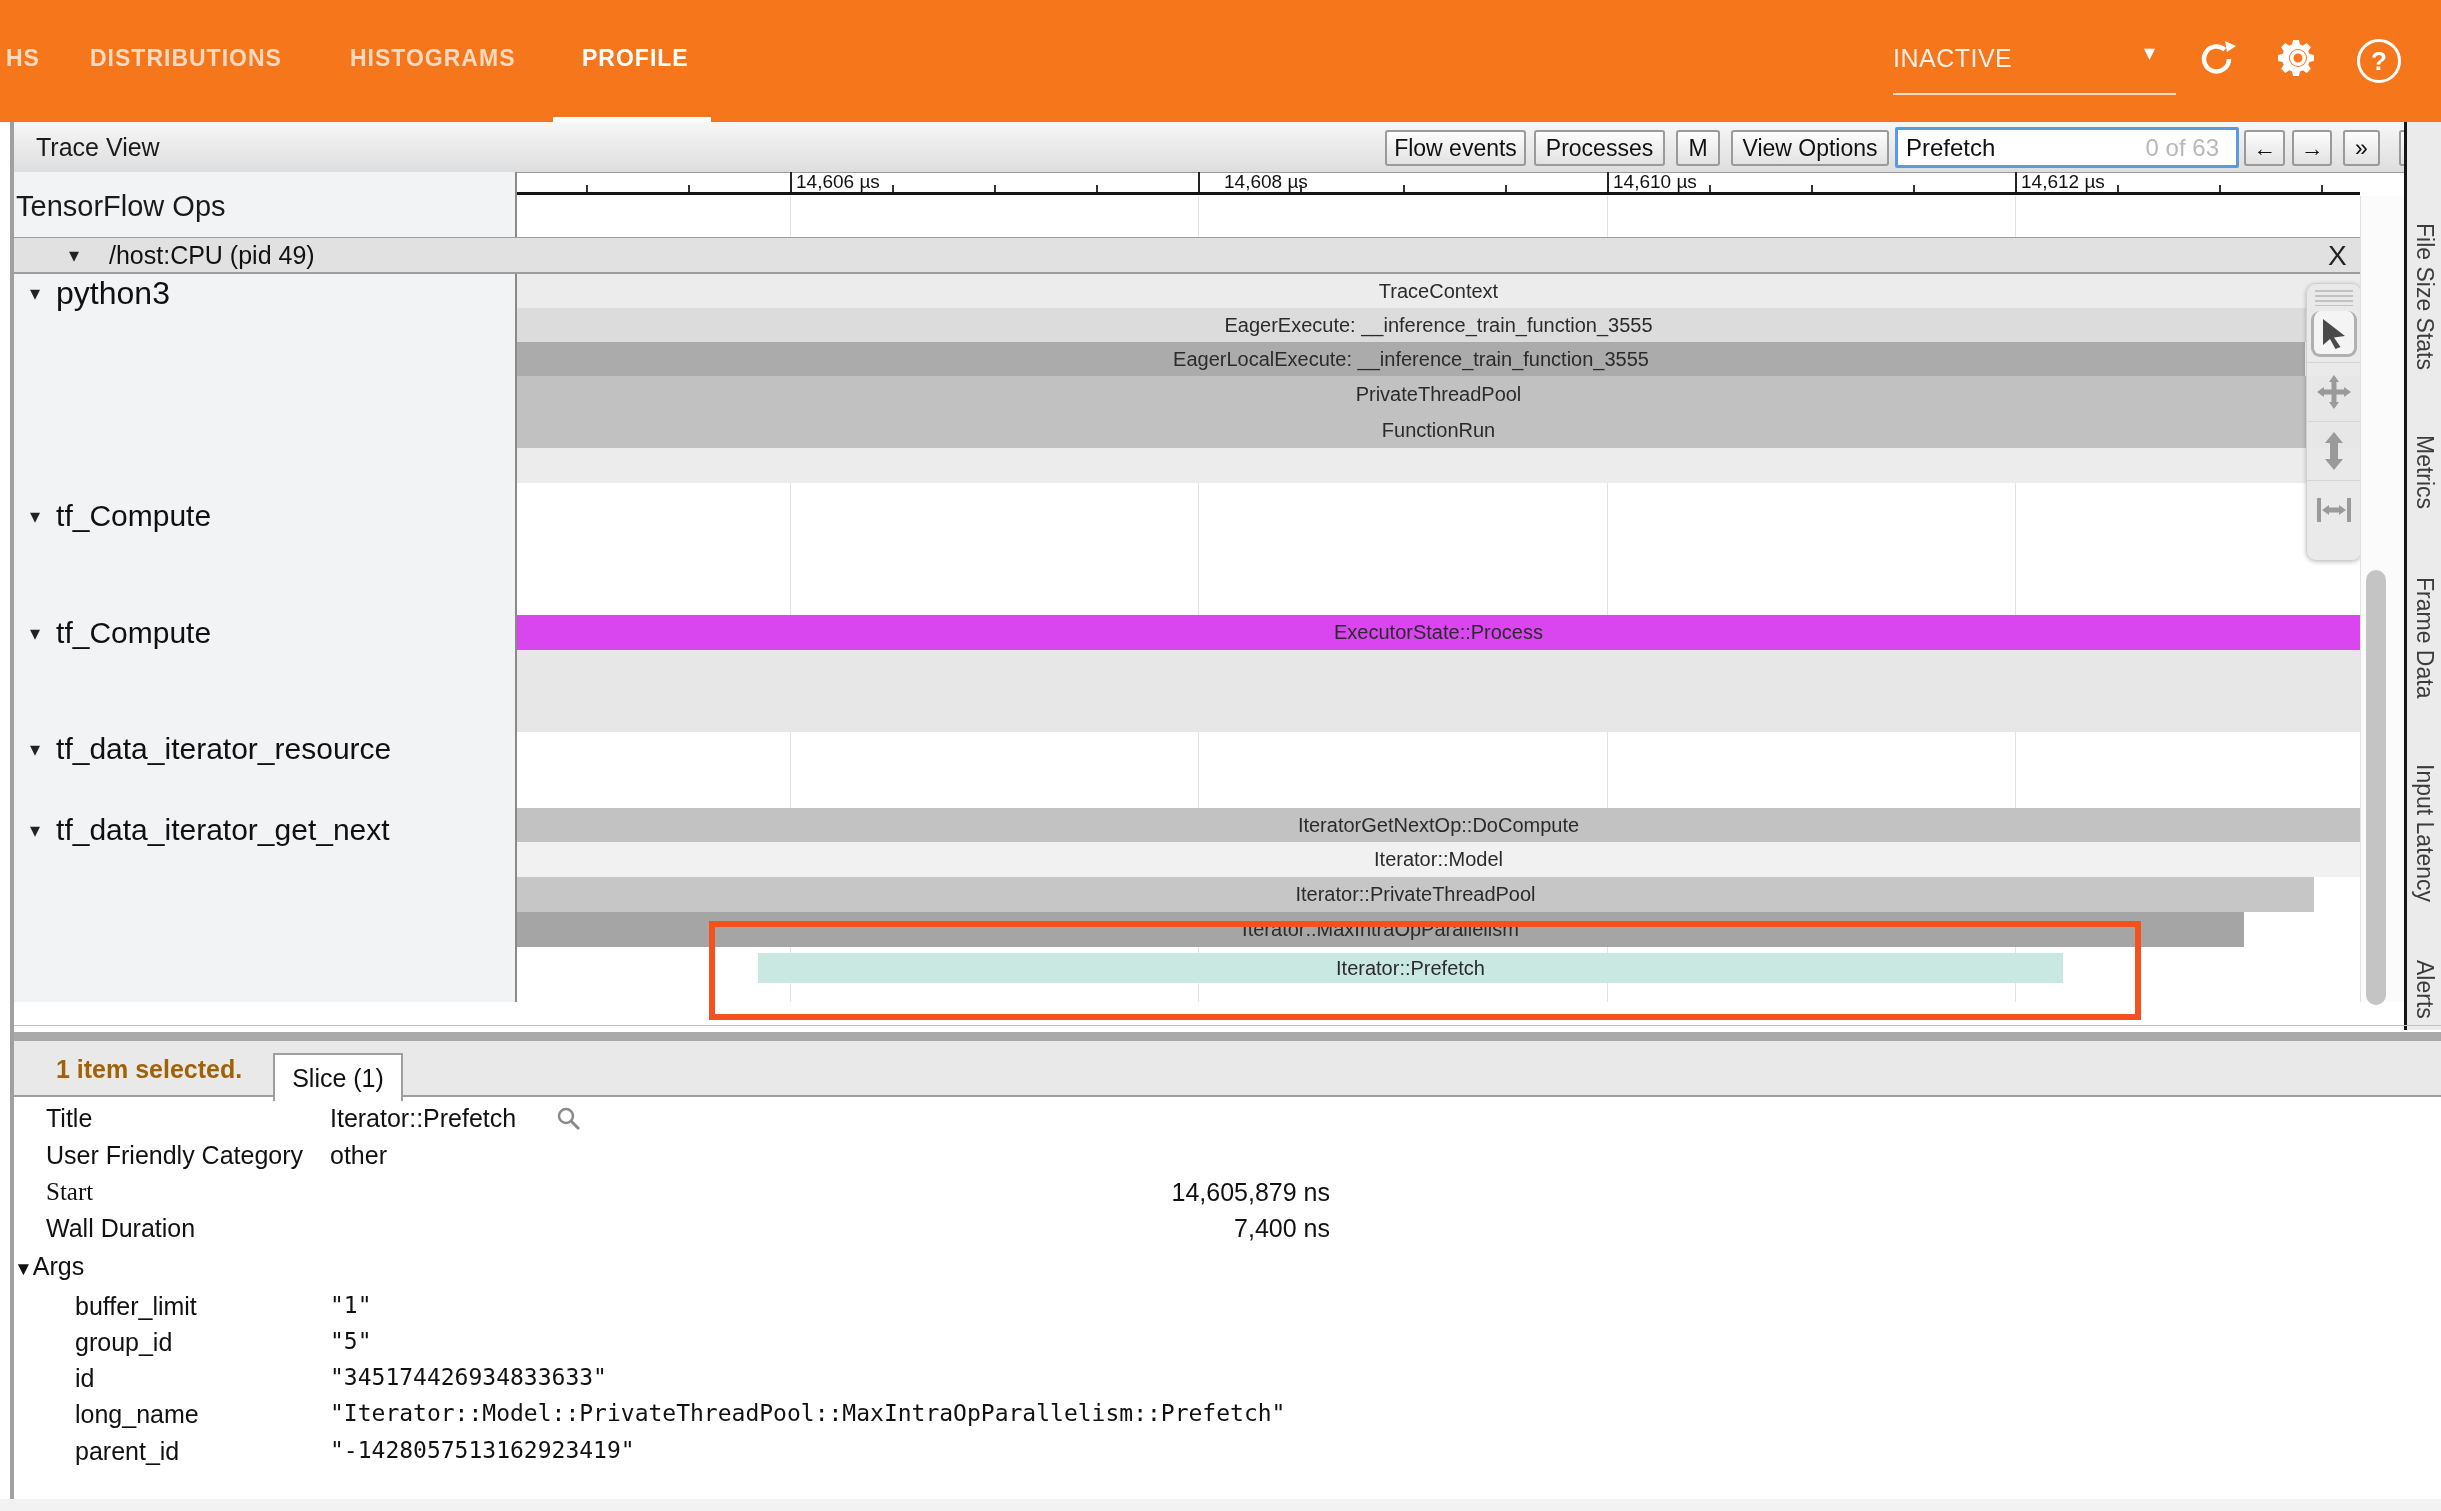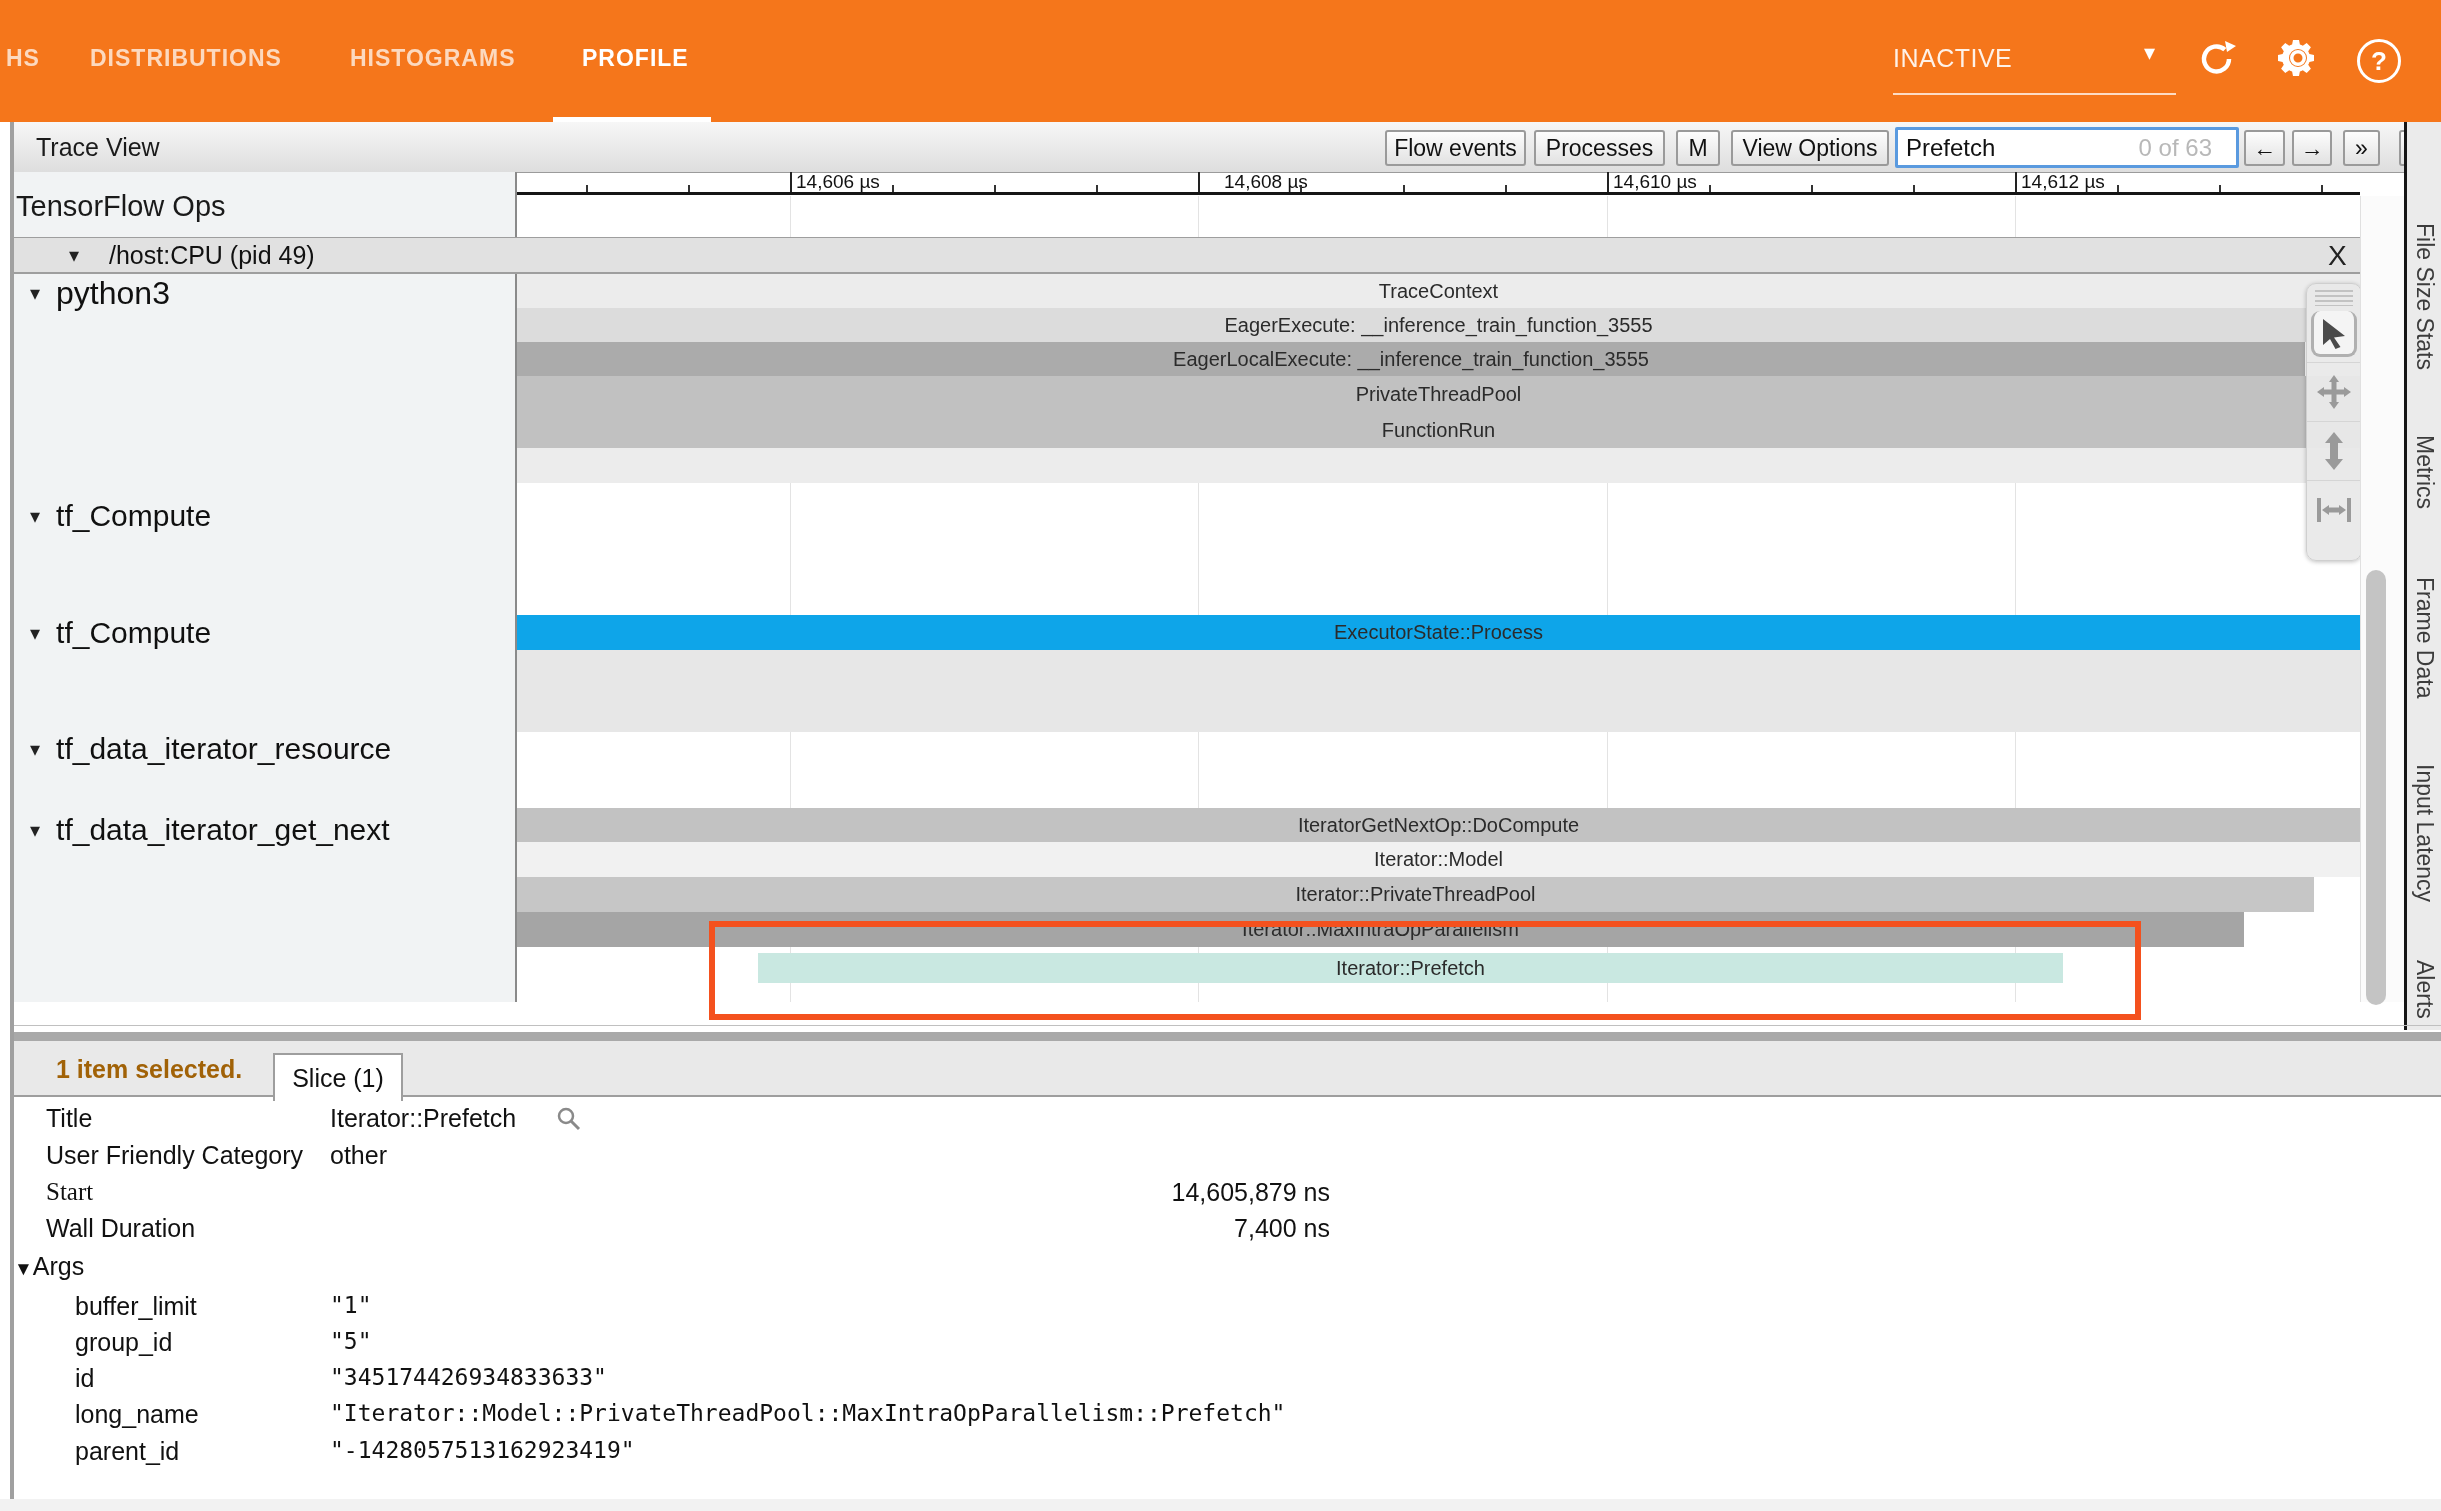--- a/index.html
+++ b/index.html
@@ -25,21 +25,21 @@
               background:linear-gradient(#f7f7f7,#dedede);border-bottom:1px solid #9b9b9b;}
   #tv-title{left:36px;top:122px;height:50px;display:flex;align-items:center;font-size:25px;color:#1b1b1b;}
   .tv-btn{top:130px;height:36px;background:linear-gradient(#fdfdfd,#e2e2e2);
           border:2px solid #9a9a9a;border-radius:3px;box-sizing:border-box;
           display:flex;align-items:center;justify-content:center;font-size:23px;color:#111;cursor:pointer;}
   #search-box{left:1895px;top:127px;width:344px;height:41px;background:#fff;
               border:3px solid #5a9adf;border-radius:2px;box-sizing:border-box;
               display:flex;align-items:center;}
   #search-input{border:0;outline:0;flex:1;font-size:24px;color:#111;padding-left:8px;background:transparent;
                 font-family:"Liberation Sans",sans-serif;min-width:0;}
-  #search-count{font-size:24px;color:#b8b8b8;padding-right:24px;white-space:nowrap;margin-left:7px;}
+  #search-count{font-size:24px;color:#b8b8b8;padding-right:17px;white-space:nowrap;margin-left:7px;}
 
   
   #left-panel{left:14px;top:172px;width:503px;height:830px;background:#f1f3f4;border-right:2px solid #8a8a8a;box-sizing:border-box;}
   #tf-ops-label{left:16px;top:190px;font-size:29px;color:#1a1a1a;}
   #ruler-base{left:517px;top:192px;width:1843px;height:3px;background:#151515;}
   .ruler-major-tick{top:172px;width:2px;height:21px;background:#222;}
   .ruler-minor-tick{top:185px;width:2px;height:8px;background:#333;}
   .ruler-label{top:171px;font-size:19px;color:#111;white-space:nowrap;}
   .gridline{top:196px;width:1px;height:806px;background:#e3e3e3;}
 
@@ -207,21 +207,21 @@
         <span>tf_data_iterator_get_next</span>
       </div>
     </div>
   <div id="bands">
       <div class="abs band" style="left: 517px; top: 274px; width: 1843px; height: 34px; background: rgb(236, 236, 236); line-height: 34px;">TraceContext</div>
       <div class="abs band" style="left: 517px; top: 308px; width: 1843px; height: 34px; background: rgb(220, 220, 220); line-height: 34px;">EagerExecute: __inference_train_function_3555</div>
       <div class="abs band" style="left: 517px; top: 342px; width: 1788px; height: 34px; background: rgb(171, 171, 171); line-height: 34px;">EagerLocalExecute: __inference_train_function_3555</div>
       <div class="abs band" style="left: 517px; top: 376px; width: 1843px; height: 36px; background: rgb(193, 193, 193); line-height: 36px;">PrivateThreadPool</div>
       <div class="abs band" style="left: 517px; top: 412px; width: 1843px; height: 36px; background: rgb(193, 193, 193); line-height: 36px;">FunctionRun</div>
       <div class="abs band" style="left: 517px; top: 448px; width: 1843px; height: 35px; background: rgb(236, 236, 236); line-height: 35px;"></div>
-      <div class="abs band" style="left: 517px; top: 615px; width: 1843px; height: 35px; background: #0ea5e9; line-height: 35px;">ExecutorState::Process</div>
+      <div class="abs band" style="left: 517px; top: 615px; width: 1843px; height: 35px; background: #d946ef; line-height: 35px;">ExecutorState::Process</div>
       <div class="abs band" style="left: 517px; top: 650px; width: 1843px; height: 82px; background: rgb(231, 231, 231); line-height: 82px;"></div>
       <div class="abs band" style="left: 517px; top: 808px; width: 1843px; height: 34px; background: rgb(194, 194, 194); line-height: 34px;">IteratorGetNextOp::DoCompute</div>
       <div class="abs band" style="left: 517px; top: 842px; width: 1843px; height: 35px; background: rgb(241, 241, 241); line-height: 35px;">Iterator::Model</div>
       <div class="abs band" style="left: 517px; top: 877px; width: 1797px; height: 35px; background: rgb(198, 198, 198); line-height: 35px;">Iterator::PrivateThreadPool</div>
       <div class="abs band" style="left: 517px; top: 912px; width: 1727px; height: 35px; background: rgb(165, 165, 165); line-height: 35px;">Iterator::MaxIntraOpParallelism</div>
       <div class="abs band" style="left: 758px; top: 953px; width: 1305px; height: 30px; background: rgb(201, 232, 225); line-height: 30px;">Iterator::Prefetch</div>
     </div>
 
   <div id="selection-box" class="abs" style="left: 709px; top: 921px; width: 1432px; height: 99px;"></div>
 

